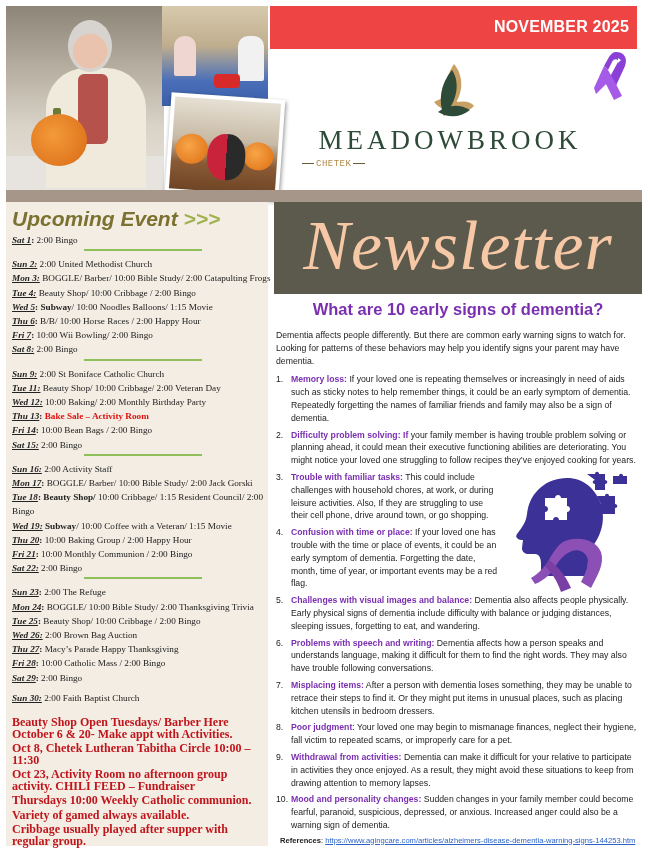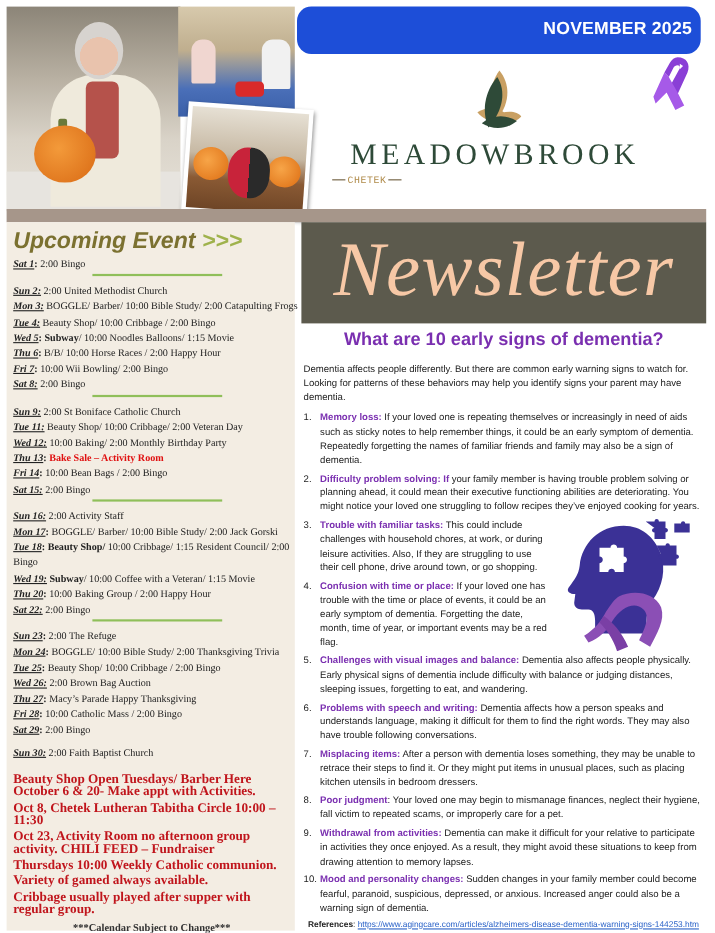--- a/index.html
+++ b/index.html
@@ -30,21 +30,21 @@
     padding: 4px; transform: rotate(4deg); box-shadow: 1px 2px 4px rgba(0,0,0,.45); }
   .photo-inset .inner { position: relative; width: 100%; height: 100%;
     background: linear-gradient(180deg,#e6e0d4 0%,#c7b9a4 45%,#8a5a34 70%,#6e4526 100%); overflow: hidden; }
   .photo-inset .pk { position: absolute; border-radius: 50%; background: radial-gradient(circle at 40% 40%, #f7a548, #dd6d12); }
   .photo-inset .pk1 { left: 4px; top: 36px; width: 32px; height: 30px; }
   .photo-inset .pk2 { left: 72px; top: 40px; width: 30px; height: 28px; }
   .photo-inset .pk-painted { position: absolute; left: 36px; top: 34px; width: 38px; height: 46px; border-radius: 45%;
     background: linear-gradient(90deg,#c8233a 0 50%, #2a2a2a 50% 100%); }
 
   
-  .month-bar { position: absolute; left: 270px; top: 6px; width: 367px; height: 43px; background: #1d4ed8; border-radius: 13px; }
+  .month-bar { position: absolute; left: 270px; top: 6px; width: 367px; height: 43px; background: #ef4444; }
   .month-bar span { position: absolute; right: 8px; top: 12px; color: #ffffff; font-weight: bold; font-size: 16px; letter-spacing: 0.2px; }
 
   .ribbon { position: absolute; left: 592px; top: 50px; width: 40px; height: 52px; }
 
   .logo { position: absolute; left: 300px; top: 62px; width: 300px; height: 110px; text-align: center; }
   .logo-mark { position: absolute; left: 130px; top: 0; width: 44px; height: 58px; }
   .logo-name { position: absolute; left: 0; top: 63px; width: 300px; text-align: center;
     font-family: "Liberation Serif", serif; font-size: 27px; letter-spacing: 4px; color: #2e4a38; }
   .logo-sub { position: absolute; left: 0; top: 97px; width: 300px; text-align: left;
     font-family: Liberation Mono, monospace; font-size: 9px; color: #b08b4a; letter-spacing: 0.5px; }
@@ -164,20 +164,21 @@
       <div class="cal-row"><span class="cal-day">Wed 12:</span><span style="font-weight: bold;"></span><span> 10:00 Baking/ 2:00 Monthly Birthday Party</span></div>
       <div class="cal-row"><span class="cal-day">Thu 13</span><span style="font-weight: bold;">:</span><span class="red"> Bake Sale – Activity Room</span></div>
       <div class="cal-row"><span class="cal-day">Fri 14</span><span style="font-weight: bold;">:</span><span> 10:00 Bean Bags / 2:00 Bingo</span></div>
       <div class="cal-row"><span class="cal-day">Sat 15:</span><span style="font-weight: bold;"></span><span> 2:00 Bingo</span></div>
       <div class="week-divider"></div>
       <div class="cal-row"><span class="cal-day">Sun 16:</span><span style="font-weight: bold;"></span><span> 2:00 Activity Staff</span></div>
       <div class="cal-row"><span class="cal-day">Mon 17</span><span style="font-weight: bold;">:</span><span> BOGGLE/ Barber/ 10:00 Bible Study/ 2:00 Jack Gorski</span></div>
       <div class="cal-row wrap"><span class="cal-day">Tue 18</span><span style="font-weight: bold;">:</span><span class="hl"> Beauty Shop/</span><span> 10:00 Cribbage/ 1:15 Resident Council/ 2:00 Bingo</span></div>
       <div class="cal-row"><span class="cal-day">Wed 19:</span><span style="font-weight: bold;"></span><span class="hl"> Subway</span><span>/ 10:00 Coffee with a Veteran/ 1:15 Movie</span></div>
       <div class="cal-row"><span class="cal-day">Thu 20</span><span style="font-weight: bold;">:</span><span> 10:00 Baking Group / 2:00 Happy Hour</span></div>
+      <div class="cal-row"><span class="cal-day">Fri 21</span><span style="font-weight: bold;">:</span><span> 10:00 Monthly Communion / 2:00 Bingo</span></div>
       <div class="cal-row"><span class="cal-day">Sat 22:</span><span style="font-weight: bold;"></span><span> 2:00 Bingo</span></div>
       <div class="week-divider"></div>
       <div class="cal-row"><span class="cal-day">Sun 23</span><span style="font-weight: bold;">:</span><span> 2:00 The Refuge</span></div>
       <div class="cal-row"><span class="cal-day">Mon 24</span><span style="font-weight: bold;">:</span><span> BOGGLE/ 10:00 Bible Study/ 2:00 Thanksgiving Trivia</span></div>
       <div class="cal-row"><span class="cal-day">Tue 25</span><span style="font-weight: bold;">:</span><span> Beauty Shop/ 10:00 Cribbage / 2:00 Bingo</span></div>
       <div class="cal-row"><span class="cal-day">Wed 26:</span><span style="font-weight: bold;"></span><span> 2:00 Brown Bag Auction</span></div>
       <div class="cal-row"><span class="cal-day">Thu 27</span><span style="font-weight: bold;">:</span><span> Macy’s Parade Happy Thanksgiving</span></div>
       <div class="cal-row"><span class="cal-day">Fri 28</span><span style="font-weight: bold;">:</span><span> 10:00 Catholic Mass / 2:00 Bingo</span></div>
       <div class="cal-row"><span class="cal-day">Sat 29</span><span style="font-weight: bold;">:</span><span> 2:00 Bingo</span></div>
       <div class="week-gap"></div>

